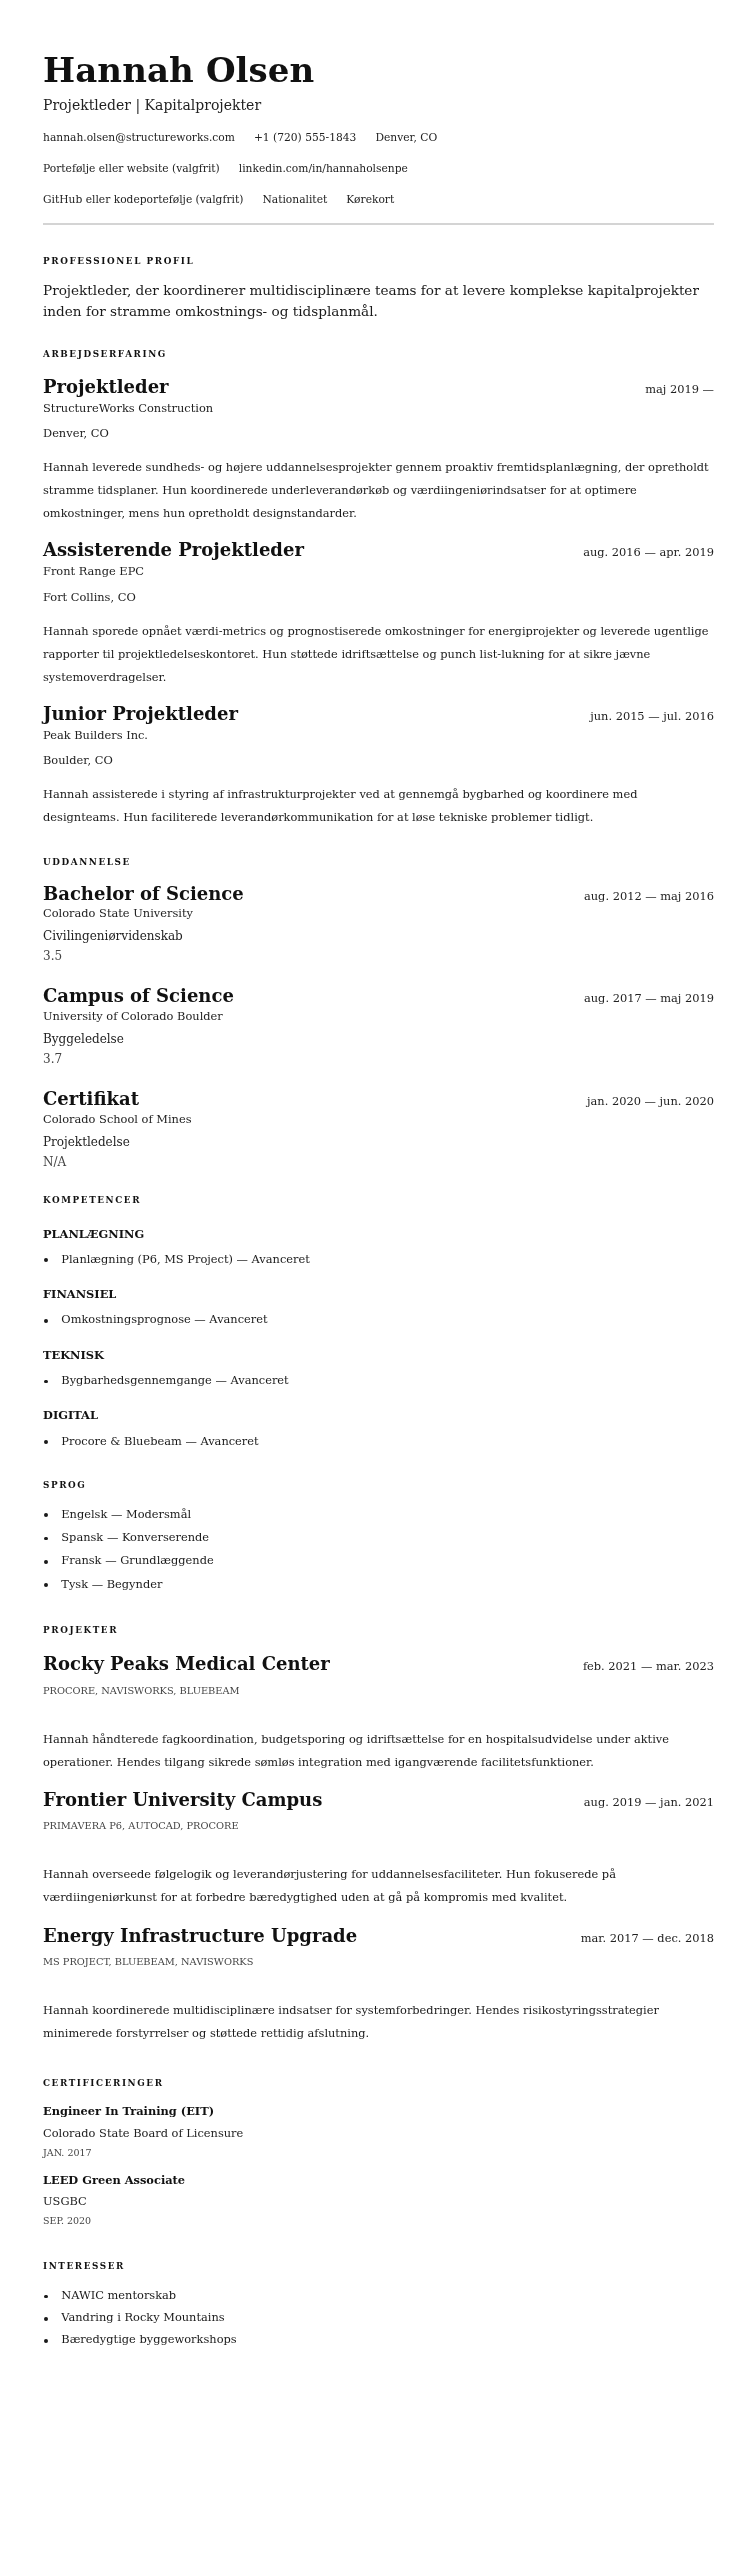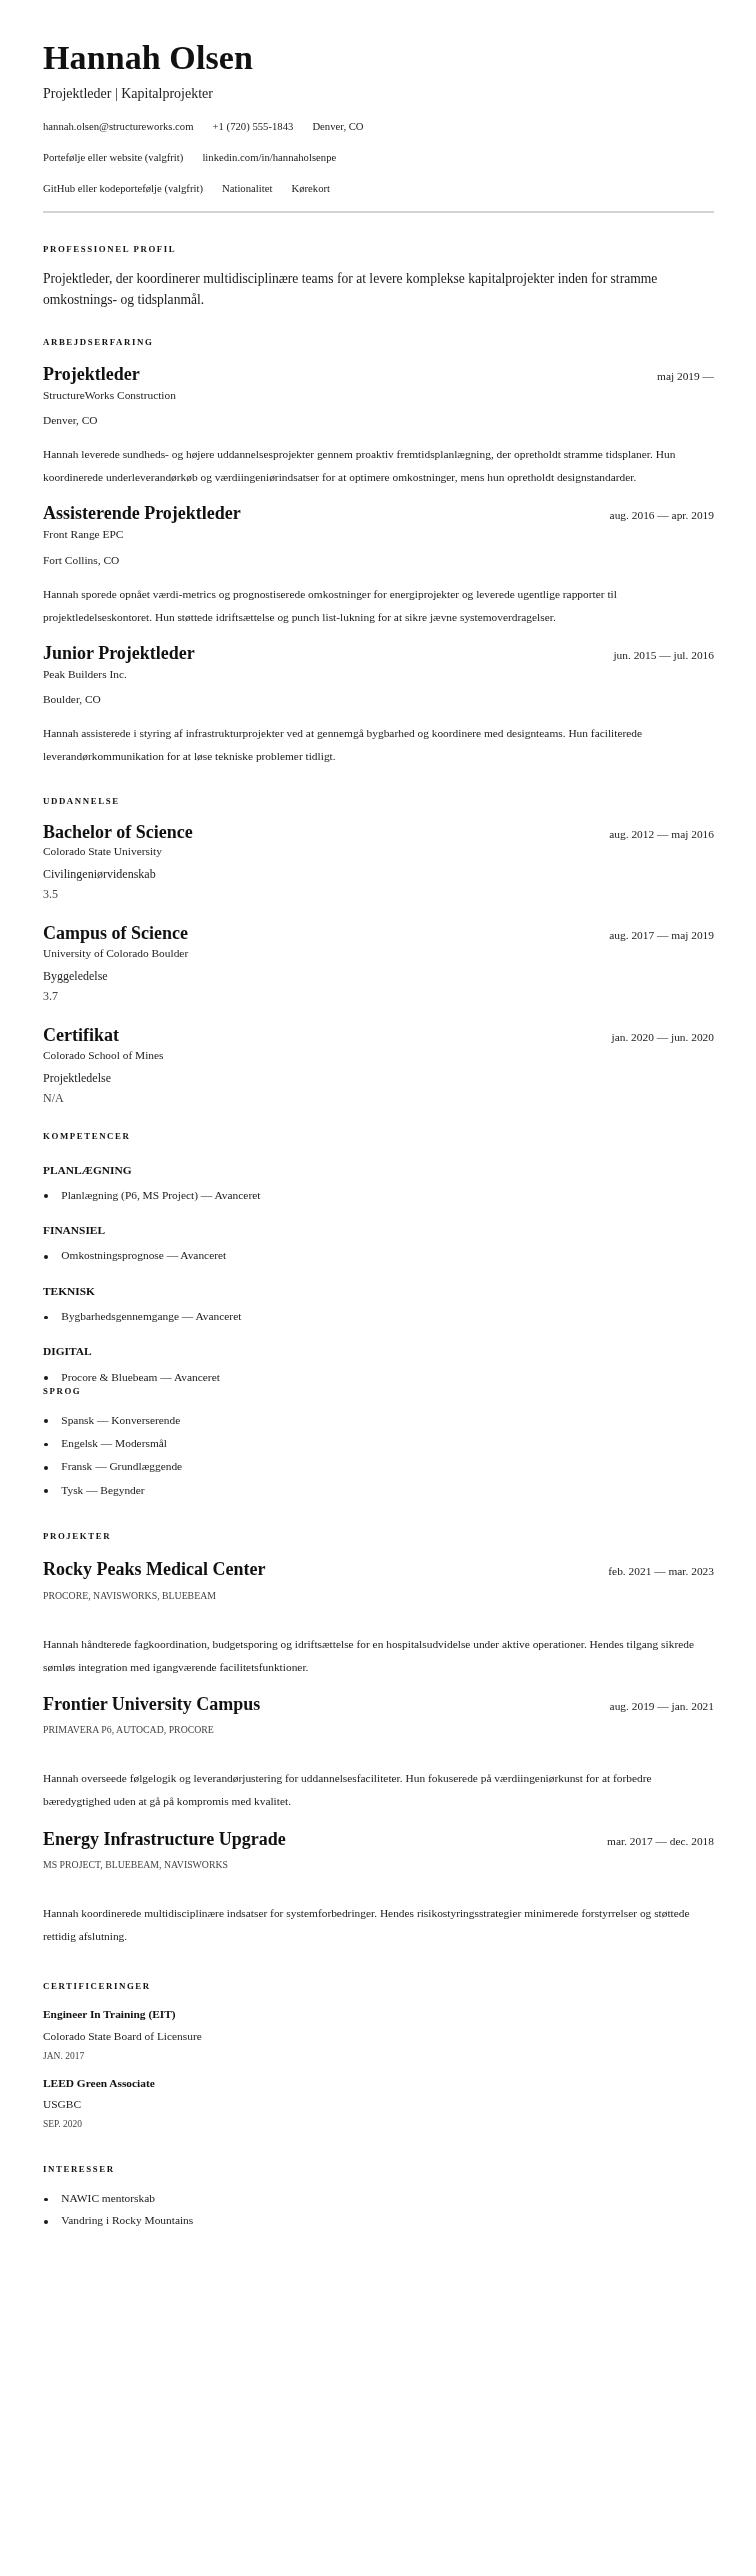--- a/index.html
+++ b/index.html
@@ -4,21 +4,21 @@
 <style>
   * { box-sizing: border-box; margin: 0; padding: 0; }
   html, body { background: #ffffff; }
   body {
     width: 757px;
     min-height: 2576px;
     font-family: "DejaVu Serif", serif;
     color: #1a1a1a;
     position: relative;
   }
-  .page { padding: 37px 43px 38px 43px; font-family: Liberation Serif, serif; }
+  .page { padding: 49px 43px 38px 43px; }
 
   
   .name { font-size: 34px; font-weight: bold; line-height: 42px; color: #111; letter-spacing: 0.1px; }
   .subtitle { font-size: 14px; line-height: 19px; margin-top: 5px; color: #222; }
   .contacts { margin-top: 15px; }
   .contact-row { display: flex; gap: 0; font-size: 10.7px; line-height: 16px; color: #222; margin-bottom: 15px; }
   .contact-row span { margin-right: 19px; }
   .contact-row span:last-child { margin-right: 0; }
   .divider { height: 1.9px; background: #d4d4d4; margin-top: 3.8px; width: 671px; }
 
@@ -55,21 +55,21 @@
   .bullet-list { list-style: none; margin-top: 10px; }
   .bullet-list li { position: relative; padding-left: 18.3px; font-size: 11.4px; line-height: 16.4px; color: #1a1a1a; }
   .bullet-list li::before {
     content: ""; position: absolute; left: 1.3px; top: 7.6px;
     width: 3.8px; height: 3.8px; border-radius: 50%; background: #1a1a1a;
   }
   .skill-group .bullet-list { margin-top: 8.8px; }
   .skill-group + .skill-group { margin-top: 15px; }
   .skill-group:first-child { margin-top: 17.7px; }
 
-  .lang-title { }
+  .lang-title { margin-top: 30px; }
   .lang-list { margin-top: 14px; }
   .lang-list li { margin-bottom: 7px; }
 
   .proj-title { margin-top: 32px; }
   .project { margin-top: 17.7px; }
   .project + .project { margin-top: 16.4px; }
   .project-tags { font-size: 9.8px; line-height: 14px; color: #444; margin-top: 8.8px; text-transform: uppercase; }
   .project .entry-desc { margin-top: 30px; }
 
   .cert-title { margin-top: 32px; }
@@ -209,22 +209,22 @@
         <ul class="bullet-list">
           <li>Procore &amp; Bluebeam — Avanceret</li>
         </ul>
       </div>
     </div>
   </section>
 
   <section>
     <h2 class="section-title lang-title">SPROG</h2>
     <ul class="bullet-list lang-list">
+      <li>Engelsk — Modersmål</li>
       <li>Spansk — Konverserende</li>
-      <li>Engelsk — Modersmål</li>
       <li>Fransk — Grundlæggende</li>
       <li>Tysk — Begynder</li>
     </ul>
   </section>
 
   <section>
     <h2 class="section-title proj-title">PROJEKTER</h2>
 
     <div class="project">
       <div class="entry-head">
@@ -266,17 +266,18 @@
       <div class="cert-issuer">USGBC</div>
       <div class="cert-date">SEP. 2020</div>
     </div>
   </section>
 
   <section>
     <h2 class="section-title int-title">INTERESSER</h2>
     <ul class="bullet-list int-list">
       <li>NAWIC mentorskab</li>
       <li>Vandring i Rocky Mountains</li>
+      <li>Bæredygtige byggeworkshops</li>
     </ul>
   </section>
 
 </div>
 
 
 </body></html>

